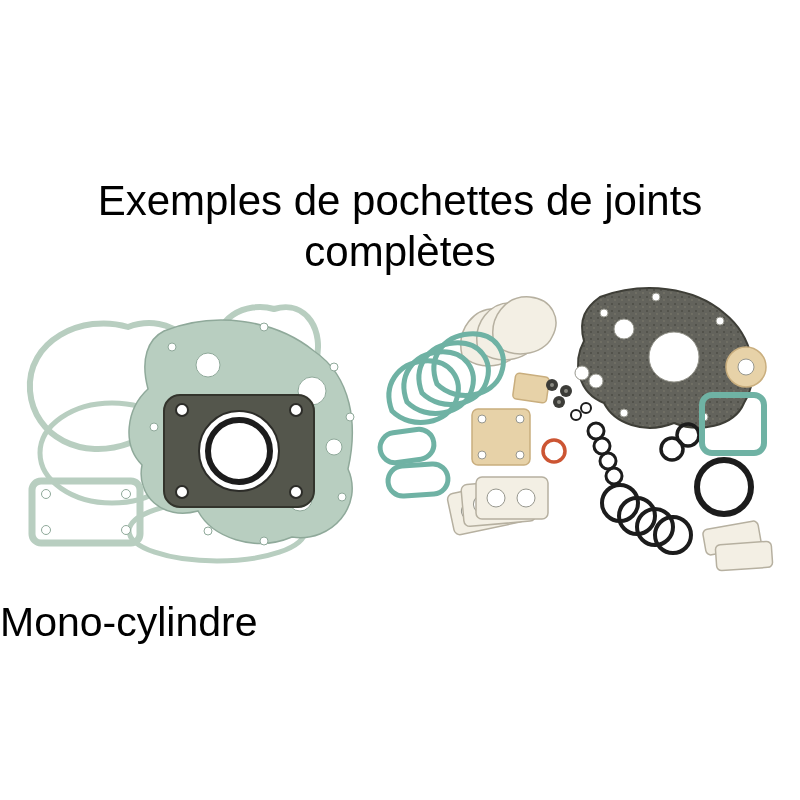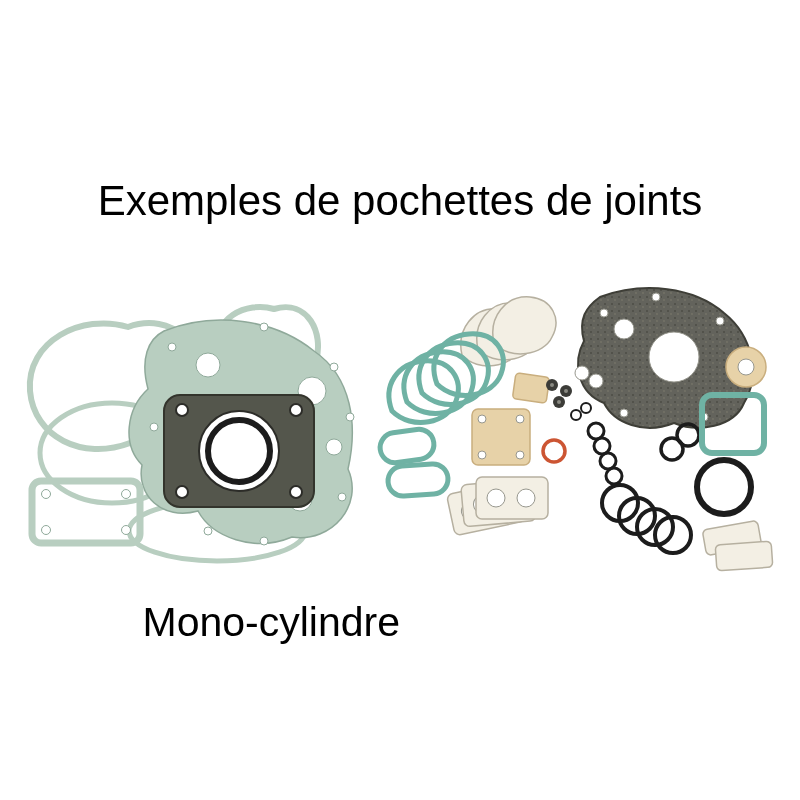--- a/index.html
+++ b/index.html
@@ -13,21 +13,21 @@
     margin-top:43px;
   }
   .title{
     position:absolute;top:132px;left:0;right:0;
     text-align:center;
     font-size:42px;line-height:1.22;
     color:var(--text,#000);
   }
   .caption{
     position:absolute;top:556px;
-    text-align:right;
+    text-align:left;
     font-size:41px;
     color:var(--text,#000);
   }
   .caption.left{left:0;width:400px;}
   .caption.right{left:400px;width:400px;}
   svg.kit{position:absolute;}
 
   
   .o-sage{fill:none;stroke:var(--sage);stroke-width:6;stroke-linejoin:round;stroke-linecap:round;}
   .f-sage{fill:var(--sage);stroke:var(--sage-edge);stroke-width:1.5;}
@@ -45,20 +45,21 @@
   .p-dot1{fill:#4c4c45;}
   .p-dot2{fill:#757468;}
 </style>
 </head>
 <body>
 
 <div class="page">
 
   <div class="title">
     <div>Exemples de pochettes de joints</div>
+    <div>complètes</div>
   </div>
 
   <svg class="kit" style="left:12px;top:252px" width="355" height="275" viewBox="0 0 355 275" aria-hidden="true">
     <path class="o-sage" d="M205,62 C198,22 235,6 262,14 C296,4 312,38 304,66 C310,96 282,114 256,106 C226,116 210,94 205,62 Z"></path>
     <path class="o-sage" d="M18,96 C14,46 70,18 116,32 C160,16 196,52 186,92 C194,132 156,160 118,148 C70,166 22,142 18,96 Z"></path>
     <ellipse class="o-sage" cx="100" cy="158" rx="72" ry="50" style="stroke-width:5"></ellipse>
     <ellipse class="o-sage" cx="205" cy="236" rx="88" ry="30" style="stroke-width:5"></ellipse>
     <path class="f-sage" d="M152,36 C202,16 262,24 302,56 C340,82 346,130 336,174 C352,210 320,248 280,242 C242,258 200,242 186,216 C150,226 124,200 130,170 C110,150 114,114 136,94 C128,64 136,44 152,36 Z"></path>
     <circle class="hole" cx="300" cy="96" r="14"></circle>
     <circle class="hole" cx="196" cy="70" r="12"></circle>

